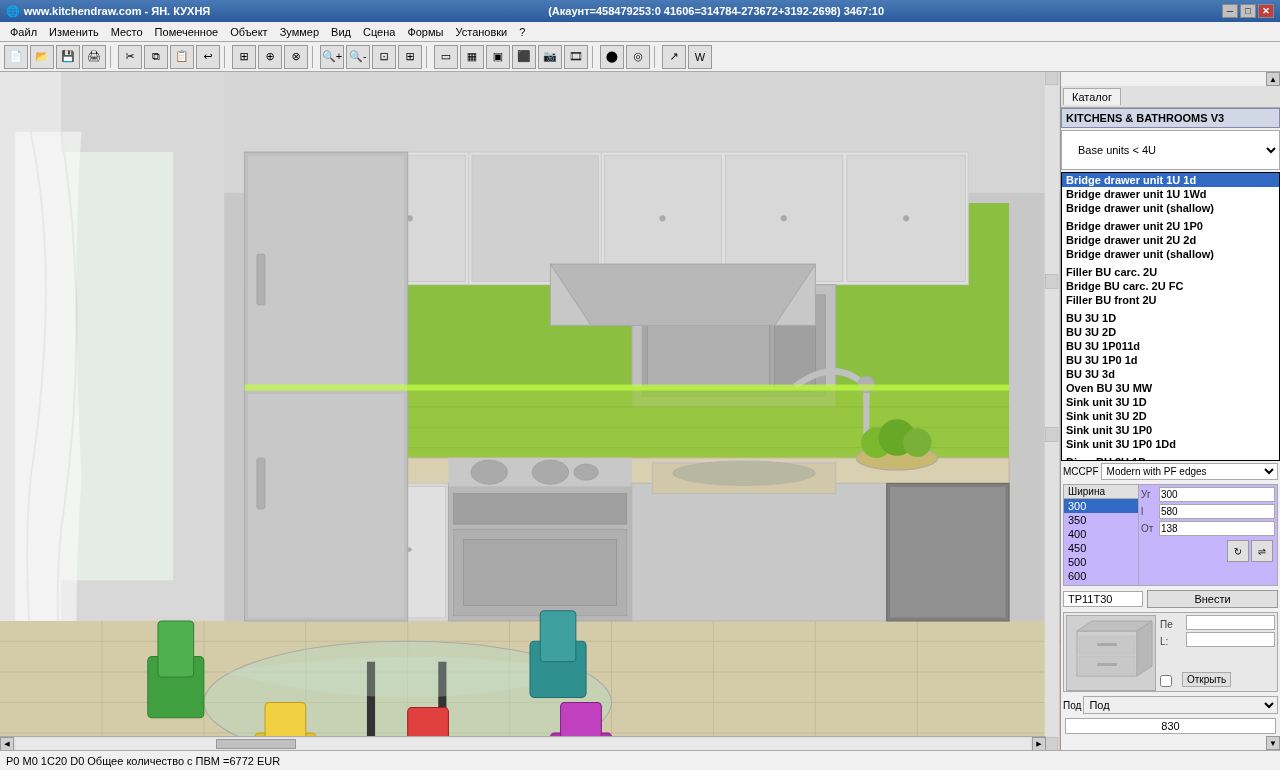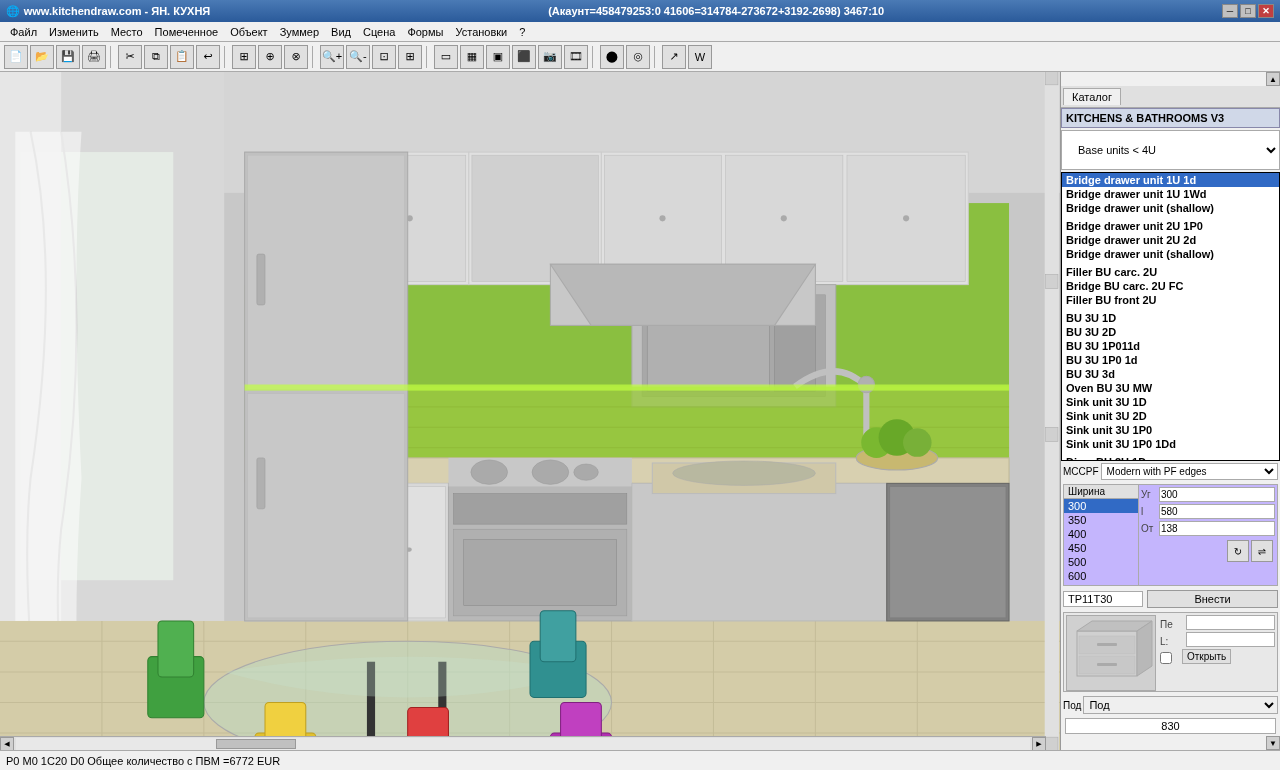--- a/index.html
+++ b/index.html
@@ -681,21 +681,21 @@
         <div class="preview-row">
           <span class="preview-label">Пе</span>
           <input class="preview-value" value="" style="width: 70px;">
         </div>
         <div class="preview-row">
           <span class="preview-label">L:</span>
           <input class="preview-value" value="" style="width: 70px;">
         </div>
         <div class="preview-row">
           <input type="checkbox" class="preview-checkbox" style="">
-          <button style="font-size:10px;padding:1px 4px;background:#e0e0e0;border:1px solid #aaa;cursor:pointer;">Открыть</button>
+          <button style="font-size:10px;padding:1px 4px;background:#e0e0e0;border:1px solid #aaa;cursor:pointer;margin-top:23px;">Открыть</button>
         </div>
       </div>
     </div>
 
     <div id="bottom-row">
       <span style="font-size:10px;">Под</span>
       <select id="under-dropdown">
         <option>Под</option>
       </select>
     </div>

